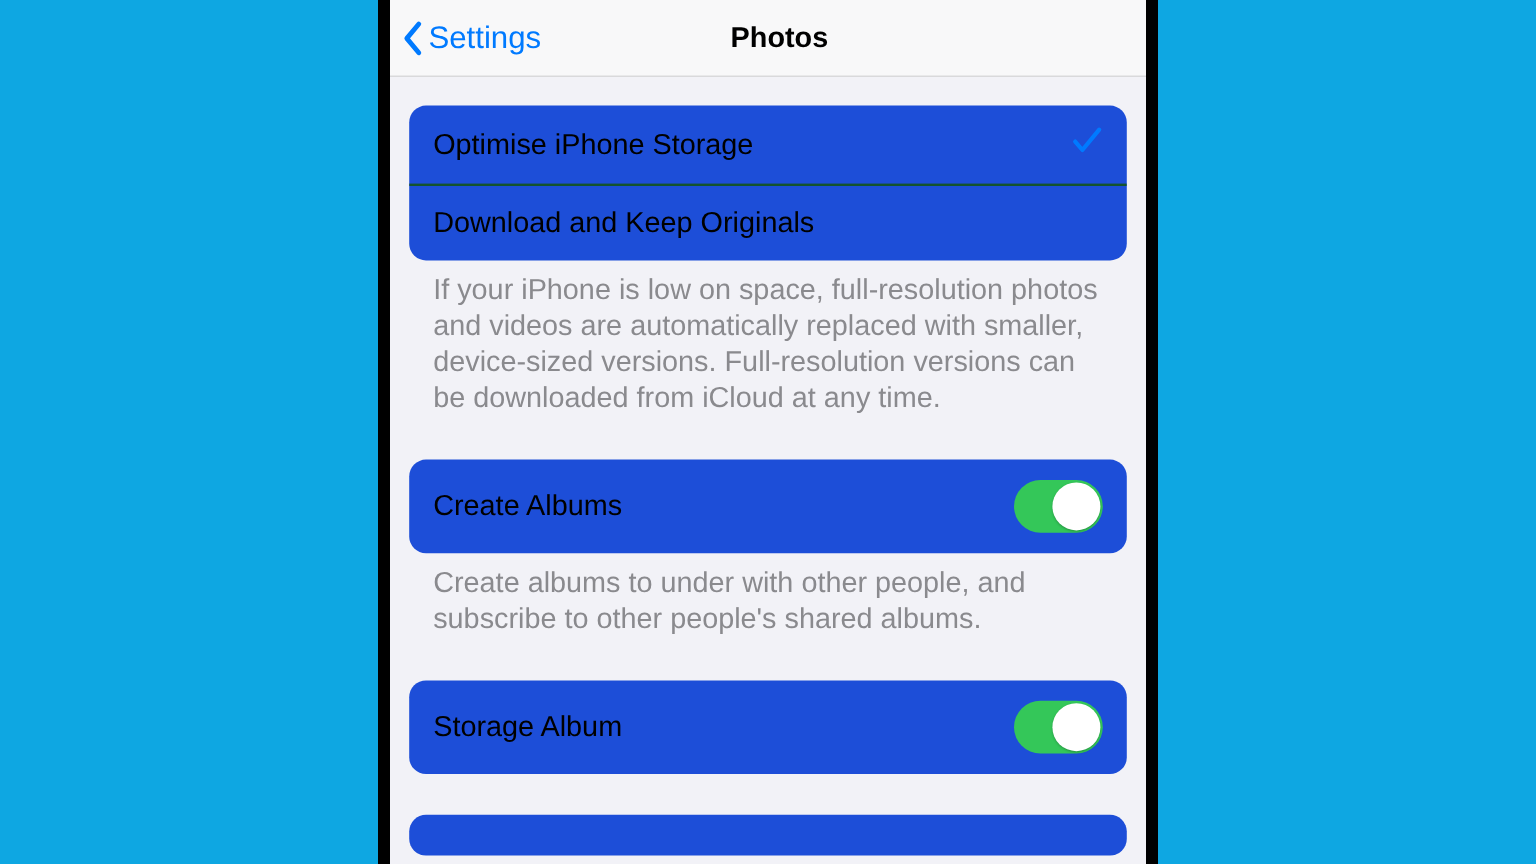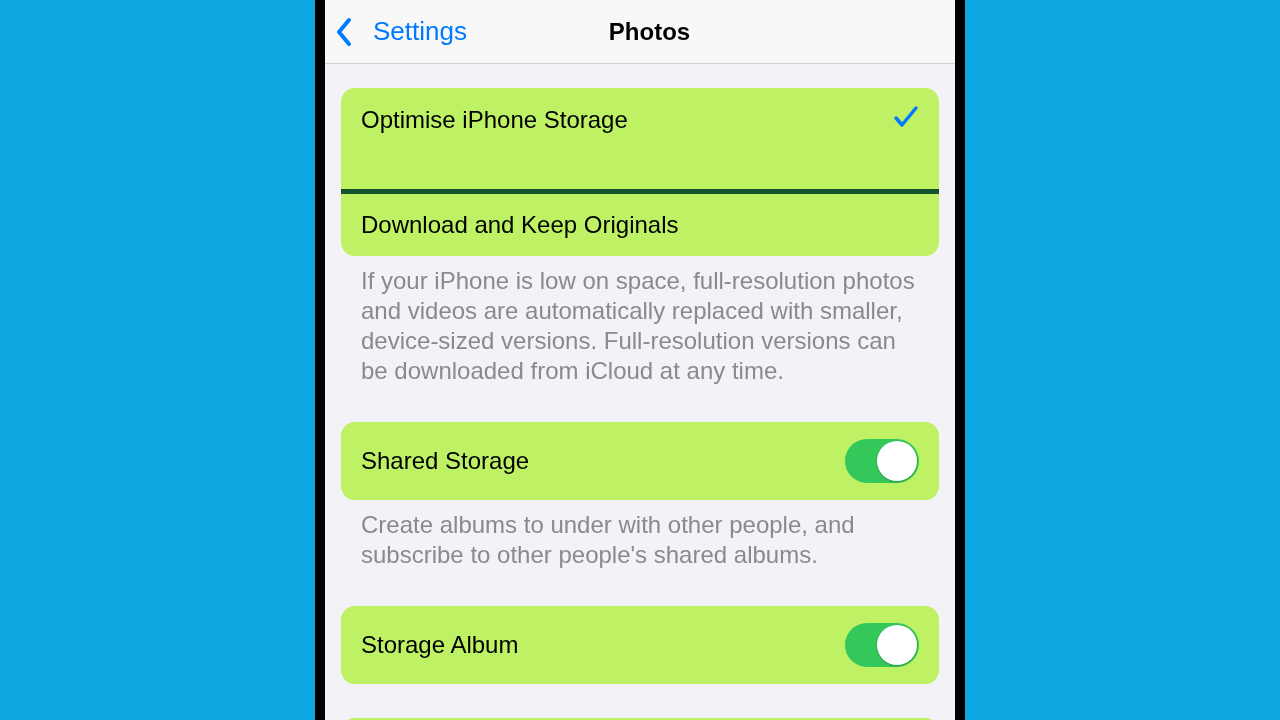--- a/index.html
+++ b/index.html
@@ -30,21 +30,21 @@
     background: #f8f8f9;
     border-bottom: 1px solid #d1d1d4;
     display: flex;
     align-items: center;
     position: relative;
     padding: 0 10px;
   }
   .back {
     display: flex;
     align-items: center;
-    gap: 20px;
+    gap: 4px;
     color: #007aff;
     font-size: 26px;
     cursor: pointer;
   }
   .back svg { display: block; }
   .nav-title {
     position: absolute;
     left: 0; right: 0;
     text-align: center;
     font-size: 24px;
@@ -52,35 +52,35 @@
     color: #000;
     pointer-events: none;
     padding-left: 19px;
   }
   .content {
     padding: 0 16px;
     height: calc(100% - 64px);
     overflow: hidden;
   }
   .group {
-    background: #bef264;
+    background: #1d4ed8;
     border-radius: 14px;
     overflow: hidden;
   }
   .group.first { margin-top: 24px; }
   .row {
     display: flex;
     align-items: center;
     justify-content: space-between;
     padding: 17px 20px;
     font-size: 24px;
     color: #000;
     cursor: pointer;
   }
-  .row + .row { border-top: 5px solid #14532d; margin-top: 37px; }
+  .row + .row { border-top: 2px solid #14532d; }
   .check { color: #007aff; }
   .footer {
     font-size: 24px;
     line-height: 1.25;
     color: #8a8a8e;
     padding: 10px 20px 0 20px;
   }
   .spacer { height: 36px; }
   .spacer-sm { height: 30px; }
   .toggle {
@@ -137,21 +137,21 @@
         <div class="row">
           <span>Download and Keep Originals</span>
         </div>
       </div>
       <div class="footer">If your iPhone is low on space, full-resolution photos and videos are automatically replaced with smaller, device-sized versions. Full-resolution versions can be downloaded from iCloud at any time.</div>
 
       <div class="spacer"></div>
 
       <div class="group">
         <div class="row">
-          <span>Shared Storage</span>
+          <span>Create Albums</span>
           <div class="toggle on">
             <div class="knob"></div>
           </div>
         </div>
       </div>
       <div class="footer">Create albums to under with other people, and subscribe to other people's shared albums.</div>
 
       <div class="spacer"></div>
 
       <div class="group">

